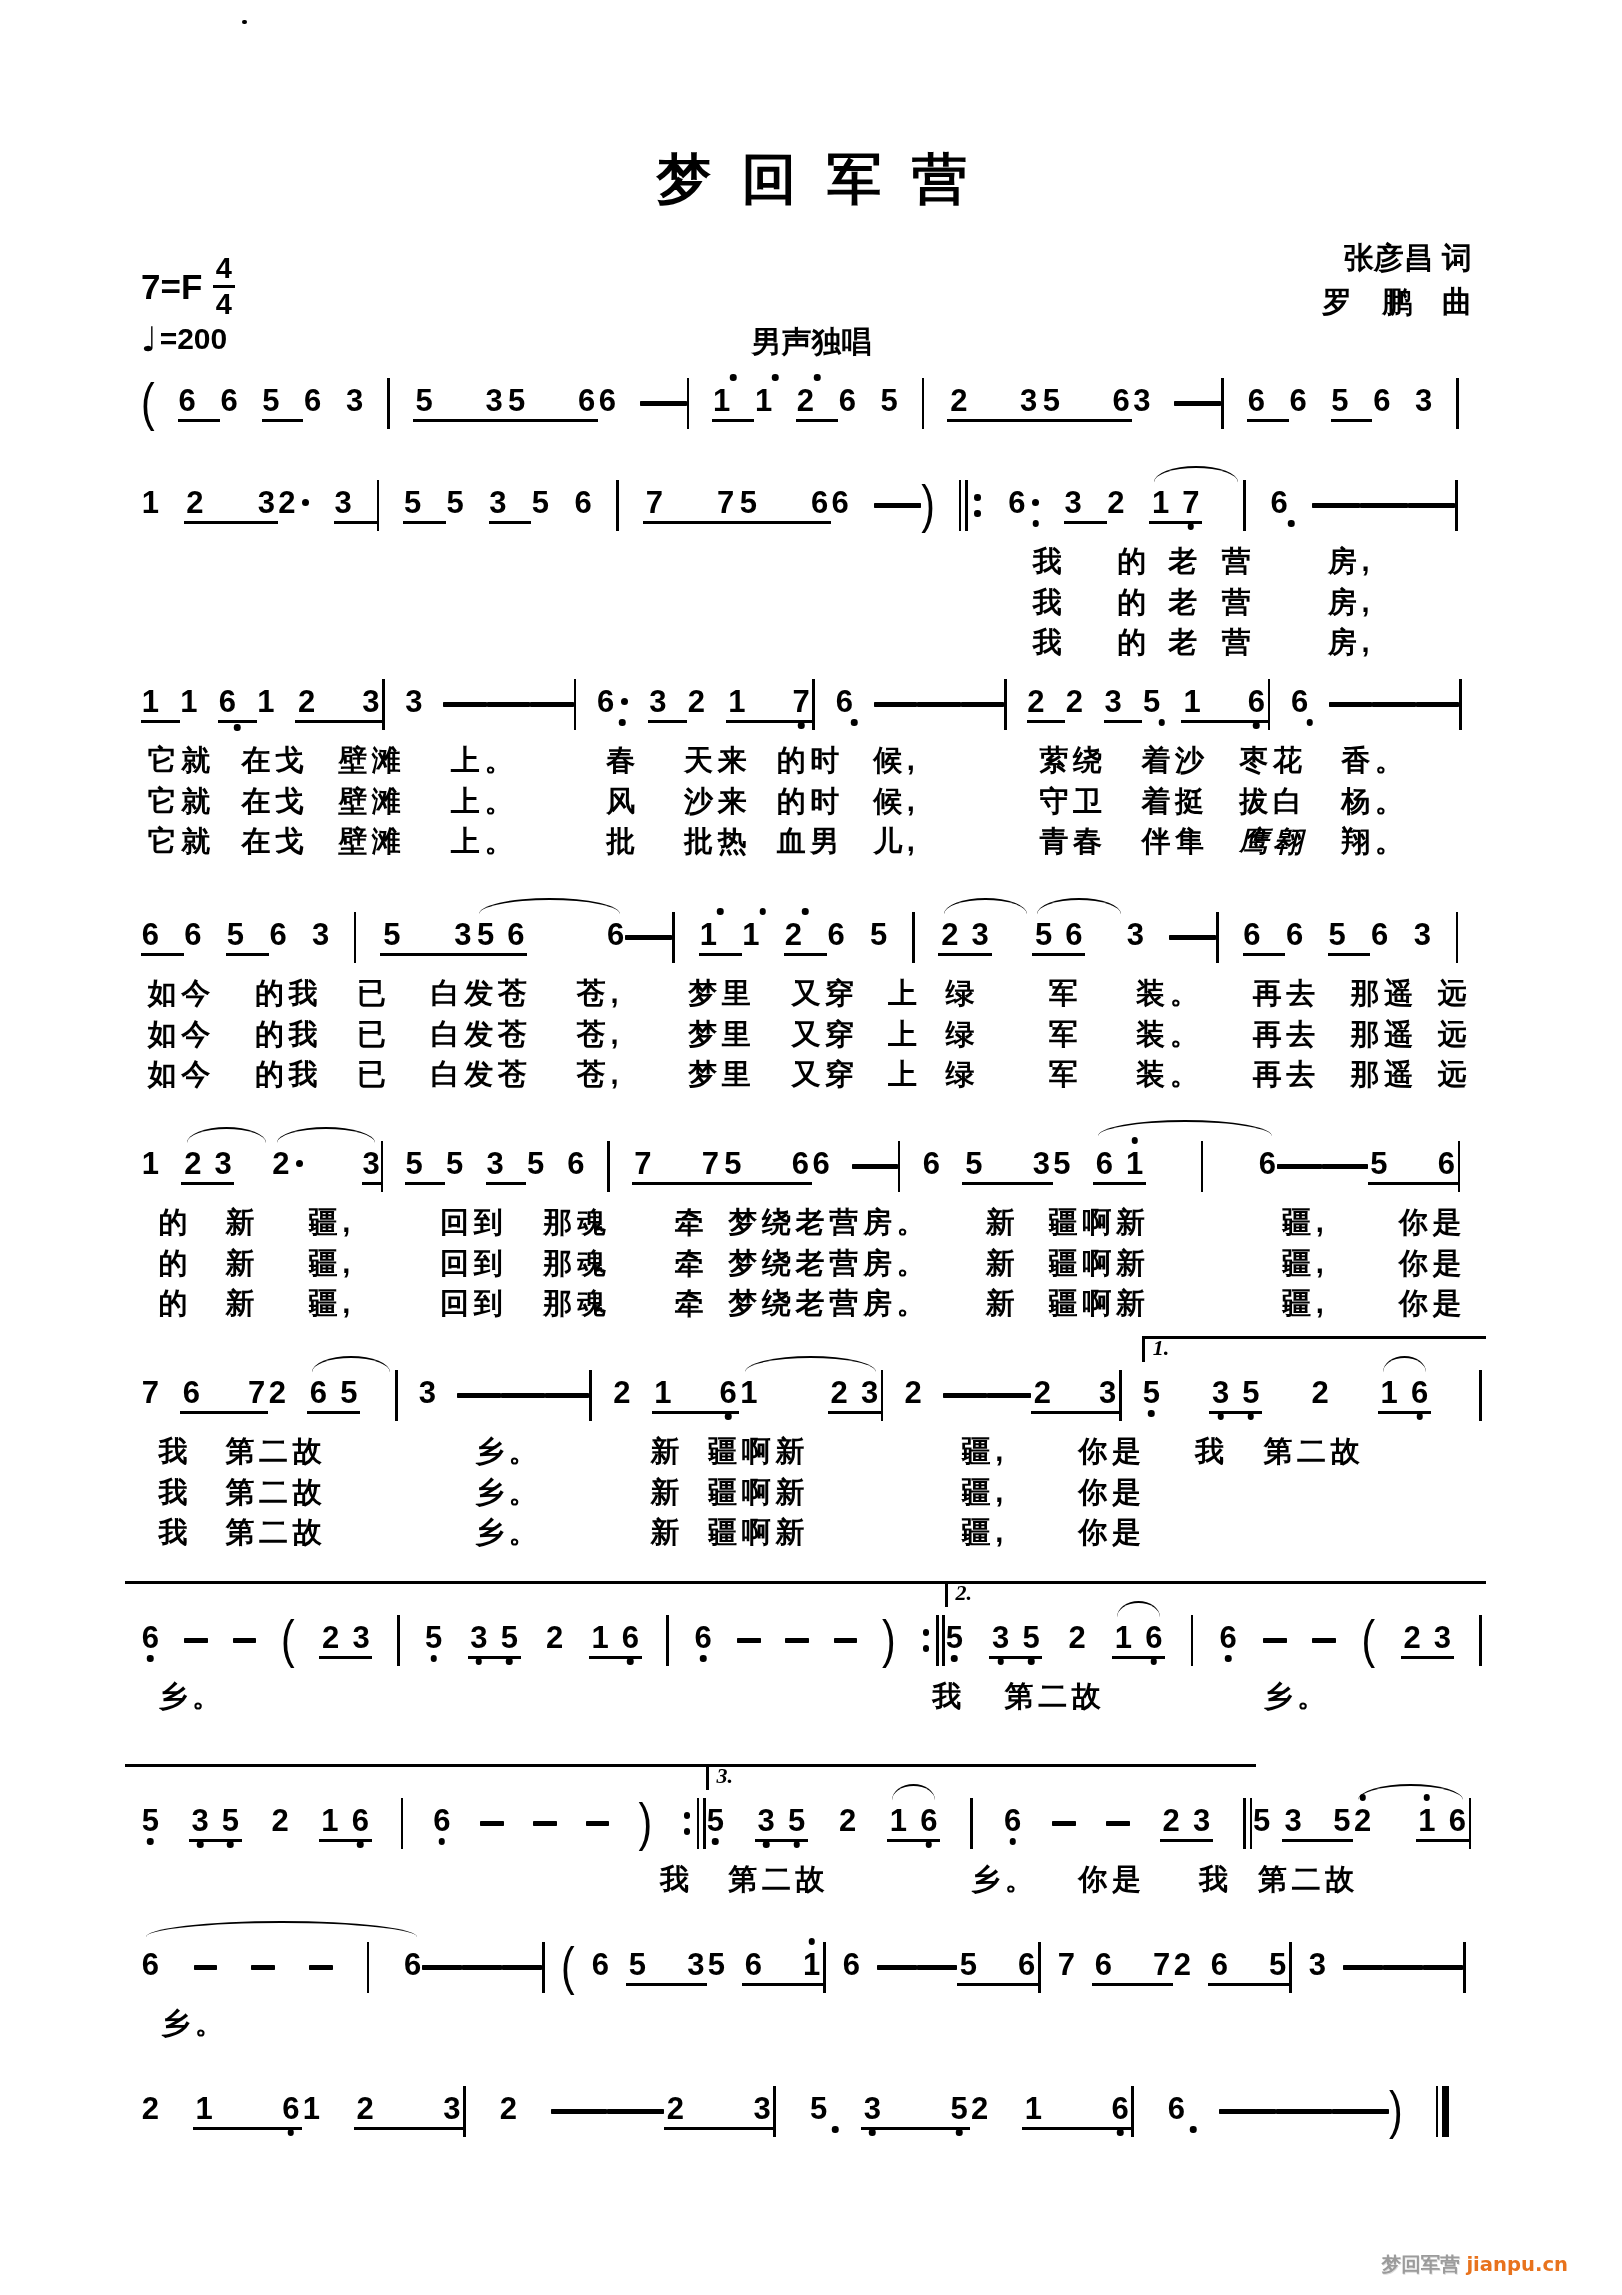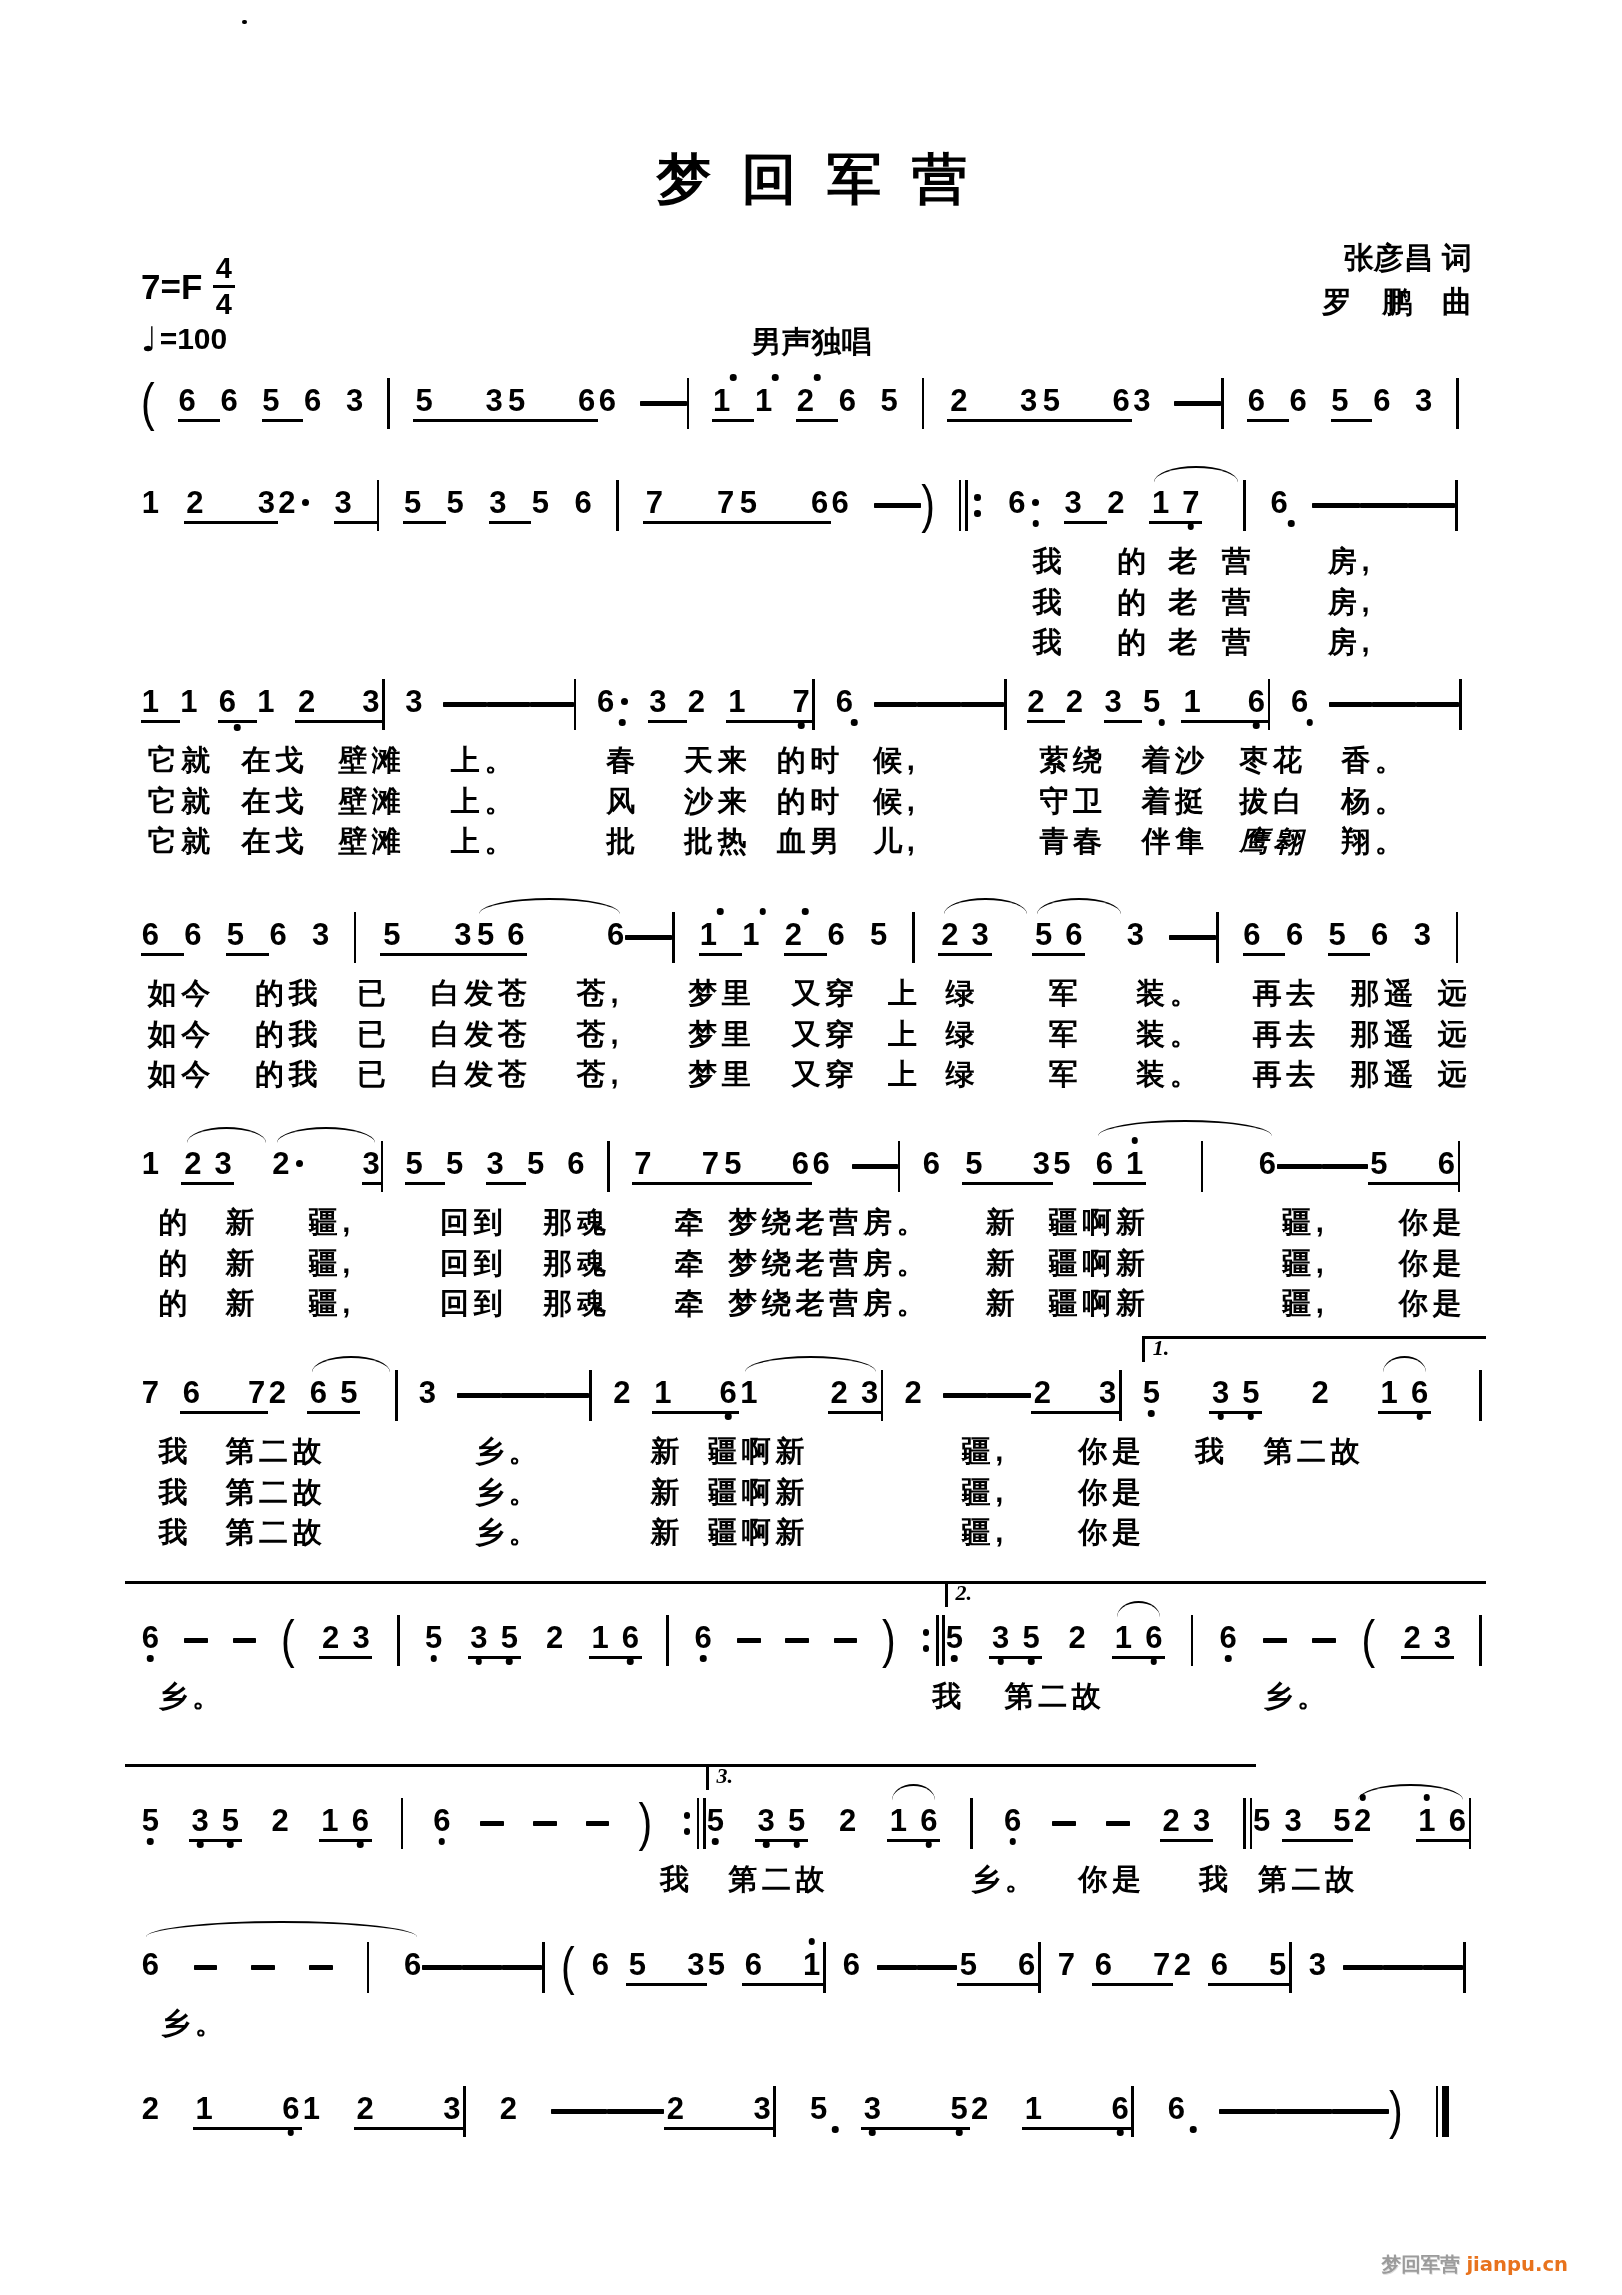--- a/index.html
+++ b/index.html
@@ -77,21 +77,21 @@
     <span>7=F</span>
     <span class="frac">
       <span class="num">4</span>
       <span class="fbar"></span>
       <span class="den">4</span>
     </span>
   </div>
 
   <div class="tempo">
     <span class="tnote">♩</span>
-    <span>=100</span>
+    <span>=200</span>
   </div>
 
   <div class="subtitle2">男声独唱</div>
 
   <div class="credits">
     <div>张彦昌 词</div>
     <div>罗　鹏　曲</div>
   </div>
 
   <div id="score">

